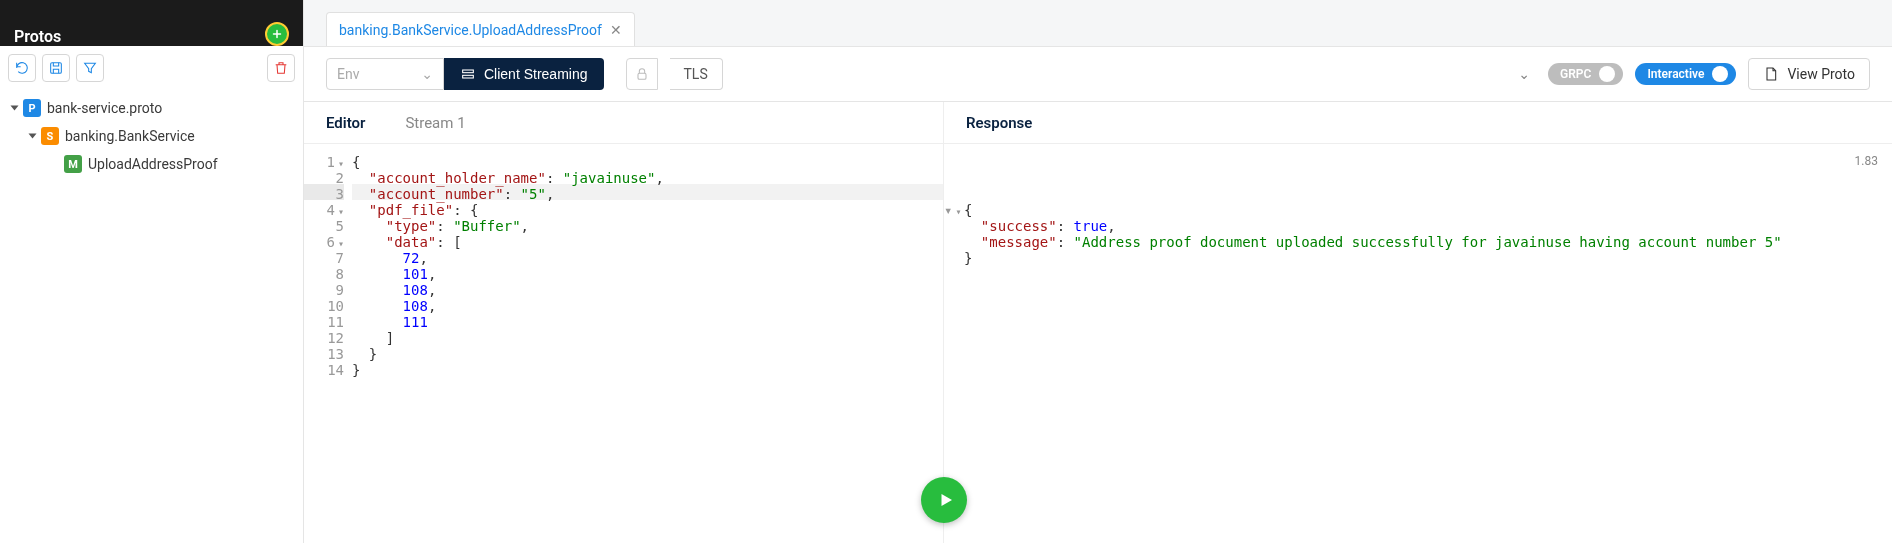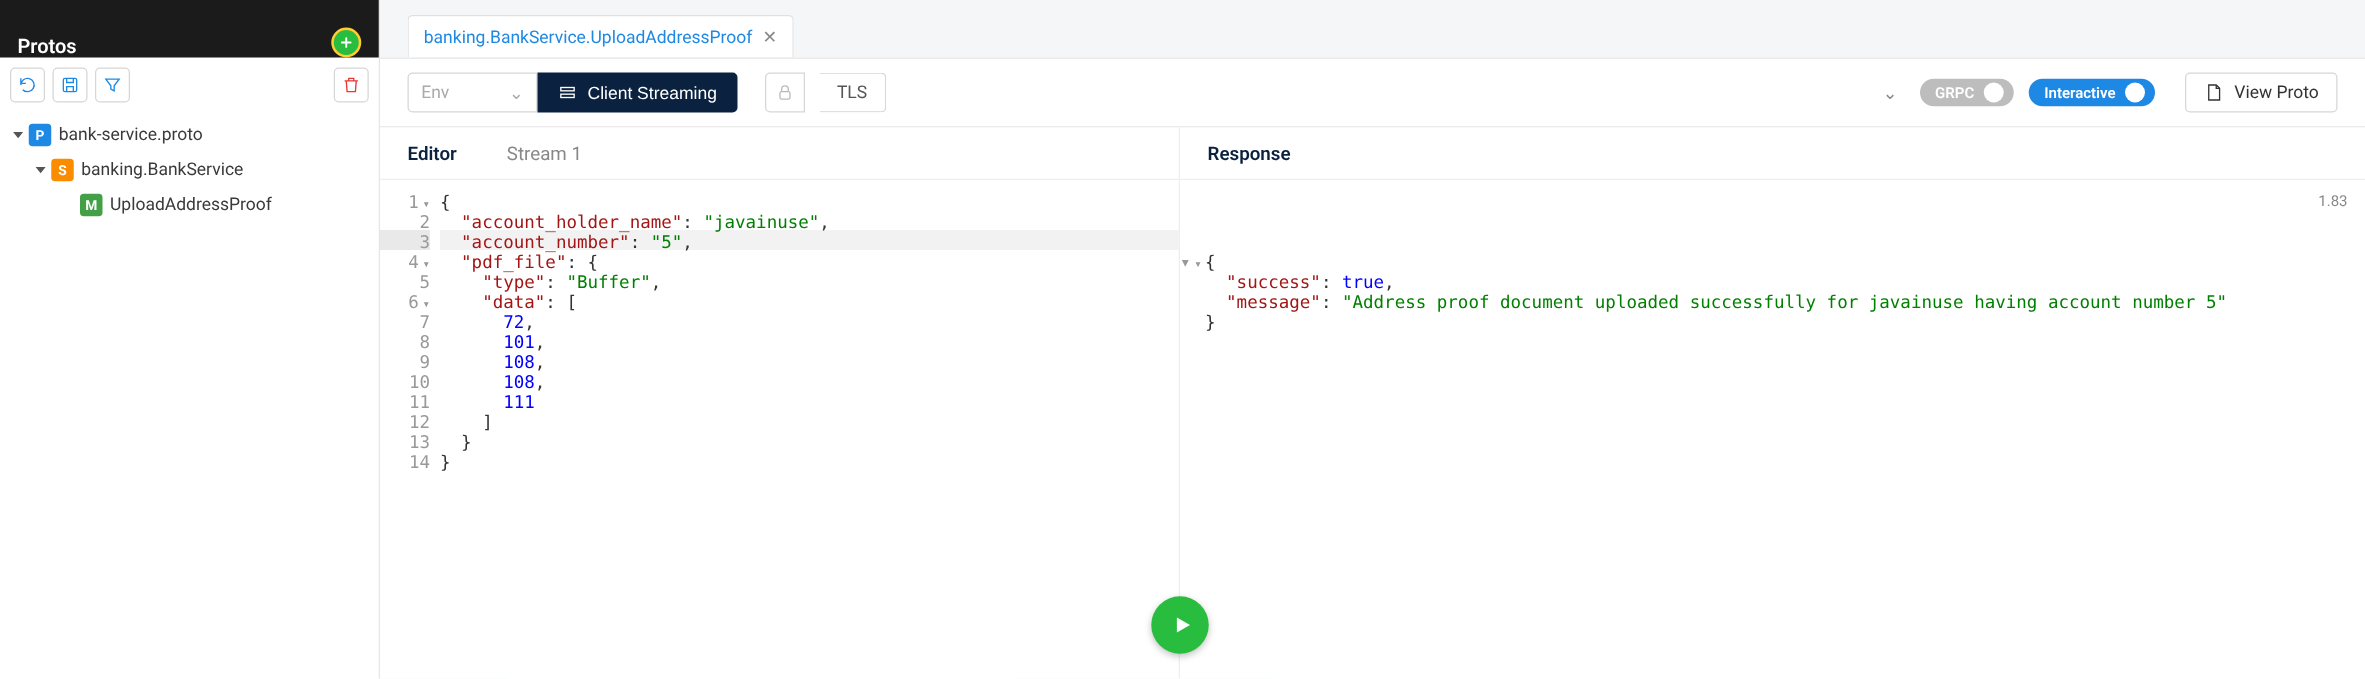--- a/index.html
+++ b/index.html
@@ -144,21 +144,21 @@
   background: #fff;
   border-top: 1px solid #e5e5e5;
   border-bottom: 1px solid #e5e5e5;
   height: 56px;
   display: flex;
   align-items: center;
   padding: 0 22px;
   gap: 12px;
 }
 .env-select {
-  width: 104px; height: 32px;
+  width: 118px; height: 32px;
   border: 1px solid #d6d6d6;
   border-radius: 4px 0 0 4px;
   background: #fff;
   display: flex;
   align-items: center;
   justify-content: space-between;
   padding: 1px 10px;
   color: #aaa;
   cursor: pointer;
 }
@@ -231,21 +231,20 @@
 }
 .view-proto-btn {
   height: 32px;
   border: 1px solid #d6d6d6;
   border-radius: 4px;
   padding: 0 14px;
   background:#fff;
   display:flex;align-items:center;gap:8px;
   color:#333;
   cursor:pointer;
-  margin-left:12px;
 }
 
 
 .panes {
   flex:1;
   display:flex;
   background:#fff;
 }
 .pane-left { flex: 0 0 640px; display:flex; flex-direction:column; border-right:1px solid #eee; }
 .pane-right { flex: 1; display:flex; flex-direction:column; position:relative;gap:48px; }

